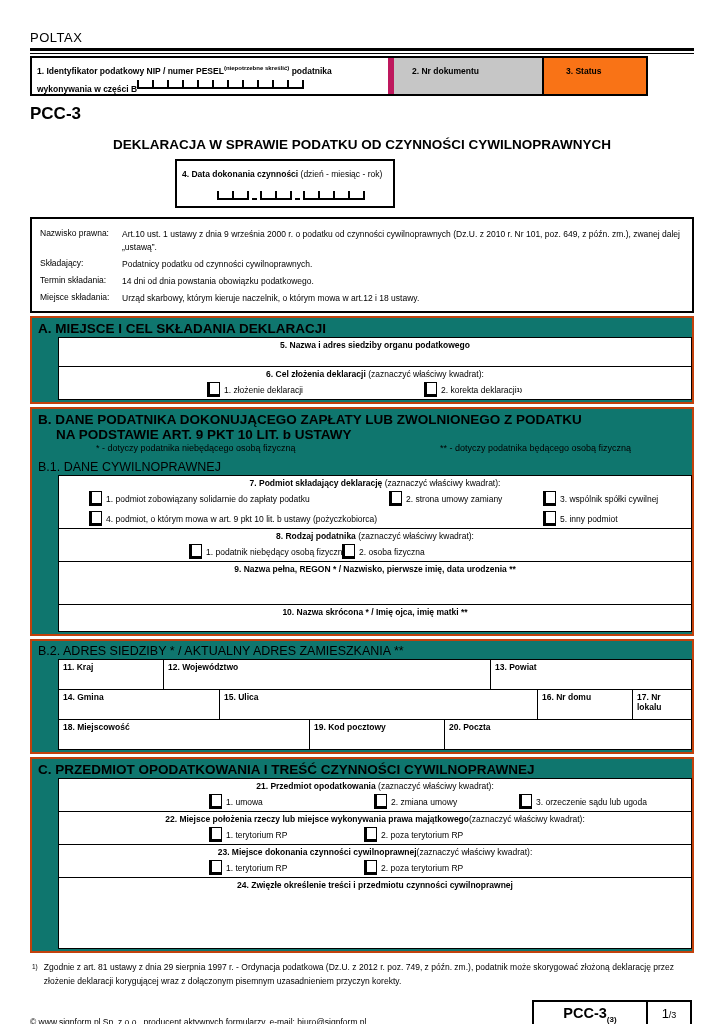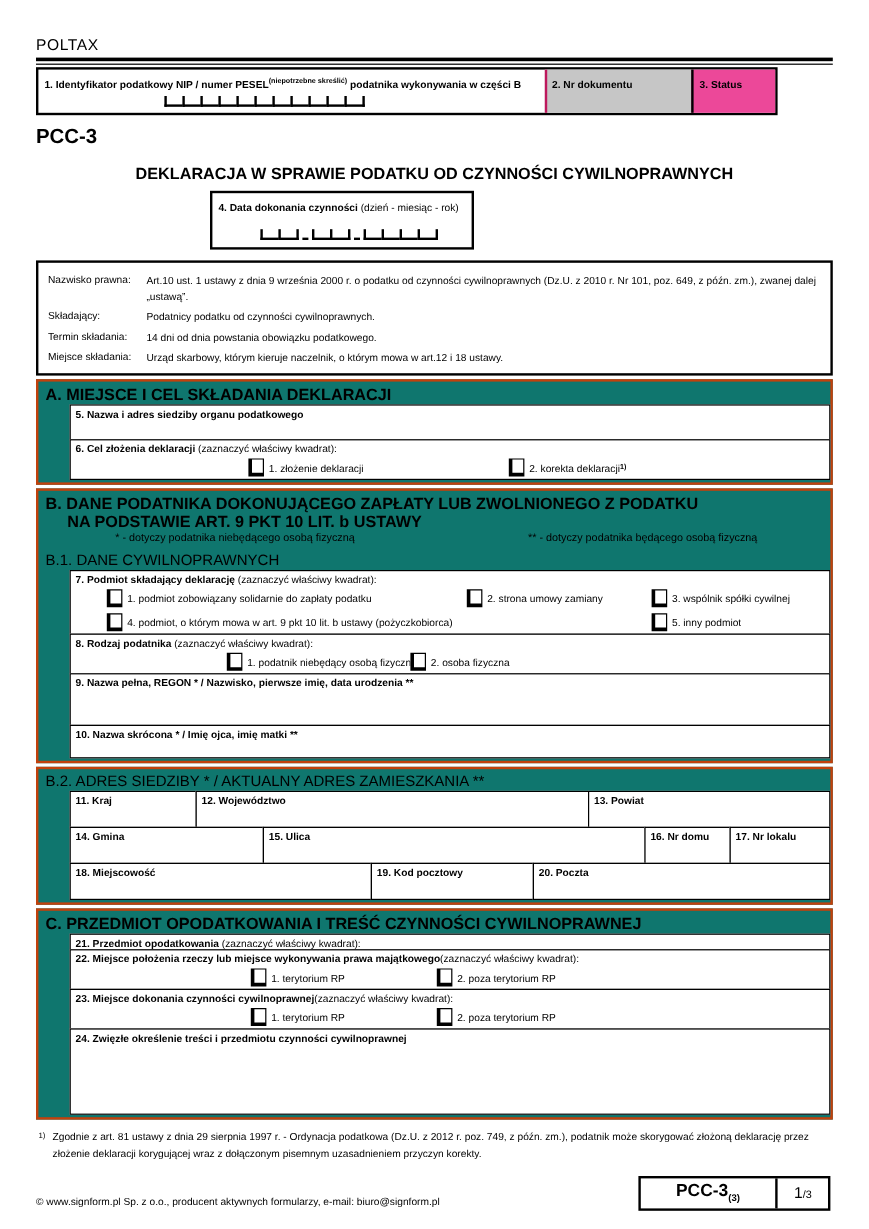--- a/index.html
+++ b/index.html
@@ -8,22 +8,22 @@
     font-family:"Liberation Sans", sans-serif; position:relative; overflow:hidden;
   }
   .content { position:absolute; left:30px; top:30px; width:664px; }
 
   .brand { font-size:13px; letter-spacing:0.5px; margin-bottom:3px; }
   .dblrule { border-top:3px solid #000; border-bottom:1px solid #000; height:2px; }
 
   
   .toprow { display:flex; width:614px; border:2px solid #000; margin-top:2px; height:36px; box-sizing:content-box; }
   .toprow .c1 { flex:1; padding:2px 5px; position:relative; }
-  .toprow .c2 { width:112px; background:#c6c6c6; border-left:2px solid #be185d; padding:2px 4px; }
-  .toprow .c3 { width:58px;  background:#ec4899; border-left:2px solid #000; padding:2px 5px; }
+  .toprow .c2 { width:112px; background:#c6c6c6; border-left:6px solid #be185d; padding:2px 18px; }
+  .toprow .c3 { width:58px;  background:#f97316; border-left:2px solid #000; padding:2px 22px; }
   .flbl { font-size:8.5px; font-weight:bold; }
   .fhint { font-weight:normal; }
   sup.small { font-size:6px; font-weight:bold; }
 
   
   .comb { display:flex; align-items:flex-end; }
   .grp { display:flex; }
   .grp i { display:block; width:13px; height:7px; border-left:2px solid #000; border-bottom:2px solid #000; }
   .grp i:last-child { border-right:2px solid #000; }
   .dash { width:5px; height:7px; margin:0 3px; border-bottom:2px solid #000; }
@@ -43,35 +43,35 @@
   
   .sect { border:2px solid #c2410c; margin-top:3px; background:#0f766e; padding-bottom:2px; }
   .sect-h { font-weight:bold; font-size:13.5px; padding:3px 6px 2px; }
   .sect-h.sub { font-weight:normal; font-size:12.5px; }
   .b-title2 { font-weight:bold; font-size:13.5px; padding:0 6px 1px 24px; }
   .b-notes { position:relative; height:14px; font-size:9px; }
   .b-notes .n1 { position:absolute; left:64px; top:0; }
   .b-notes .n2 { position:absolute; left:408px; top:0; }
 
   .fields { margin-left:26px; }
-  .fbox { background:#fff; border:1px solid #000; margin-top:-1px; box-sizing:border-box; }
+  .fbox { background:#fff; border:1px solid #000; margin-top:-1px; box-sizing:border-box;text-align:center; }
   .flabel { font-size:8.5px; font-weight:bold; padding:2px 4px 0; }
   .optrow { position:relative; height:20px; }
   .opt { position:absolute; top:3px; display:flex; align-items:center; font-size:8.5px; white-space:nowrap; }
   .cb { width:9px; height:11px; border:1px solid #000; border-left-width:3px; border-bottom-width:3px; background:#fff; margin-right:4px; flex:none; }
   .sp5  { height:16px; }  
   .sp9  { height:30px; }
   .sp10 { height:14px; }
   .sp24 { height:58px; }
 
   .addr-row { display:flex; margin-top:-1px; }
   .acell { border:1px solid #000; margin-left:-1px; background:#fff; height:31px; box-sizing:border-box; padding:2px 4px; font-size:8.5px; font-weight:bold; }
   .acell:first-child { margin-left:0; }
   .a-kraj{width:106px;} .a-woj{width:328px;} .a-pow{flex:1;}
-  .a-gmina{width:162px;} .a-ulica{width:319px;} .a-dom{width:72px;} .a-lokal{flex:1;}
+  .a-gmina{width:162px;} .a-ulica{width:319px;} .a-dom{width:96px;} .a-lokal{flex:1;}
   .a-miejsc{width:252px;} .a-kod{width:136px;} .a-poczta{flex:1;}
 
   .footnote { display:flex; margin-top:7px; font-size:8.5px; line-height:14px; }
   .footnote .fsup { font-size:6.5px; margin-right:6px; margin-left:2px; }
   .footnote .ftxt { width:640px; }
 
   .footer { display:flex; justify-content:space-between; align-items:flex-end; margin-top:12px; }
   .copyright { font-size:8.5px; padding-bottom:3px; }
   .pagebox { display:flex; border:2px solid #000; margin-right:2px; }
   .pb1 { width:112px; text-align:center; padding:3px 0 4px; font-weight:bold; font-size:14.5px; }
@@ -182,21 +182,21 @@
     </div>
   </div>
 
   <div class="sect">
     <div class="sect-h" style="padding-bottom:0">B. DANE PODATNIKA DOKONUJĄCEGO ZAPŁATY LUB ZWOLNIONEGO Z PODATKU</div>
     <div class="b-title2">NA PODSTAWIE ART. 9 PKT 10 LIT. b USTAWY</div>
     <div class="b-notes">
       <span class="n1">* - dotyczy podatnika niebędącego osobą fizyczną</span>
       <span class="n2">** - dotyczy podatnika będącego osobą fizyczną</span>
     </div>
-    <div class="sect-h sub">B.1. DANE CYWILNOPRAWNYCH</div>
+    <div class="sect-h sub">B.1. DANE CYWILNOPRAWNEJ</div>
     <div class="fields">
       <div class="fbox">
         <div class="flabel"><span>7. Podmiot składający deklarację</span><span class="fhint"> (zaznaczyć właściwy kwadrat):</span></div>
         <div class="optrow">
           <span class="opt" style="left:30px">
               <span class="cb"></span>
               <span>1. podmiot zobowiązany solidarnie do zapłaty podatku</span>
             </span>
           <span class="opt" style="left:330px">
               <span class="cb"></span>
@@ -262,20 +262,34 @@
         <div class="acell a-poczta"><span>20. Poczta</span></div>
       </div>
     </div>
   </div>
 
   <div class="sect">
     <div class="sect-h">C. PRZEDMIOT OPODATKOWANIA I TREŚĆ CZYNNOŚCI CYWILNOPRAWNEJ</div>
     <div class="fields">
       <div class="fbox">
         <div class="flabel"><span>21. Przedmiot opodatkowania</span><span class="fhint"> (zaznaczyć właściwy kwadrat):</span></div>
+        <div class="optrow">
+          <span class="opt" style="left:150px">
+              <span class="cb"></span>
+              <span>1. umowa</span>
+            </span>
+          <span class="opt" style="left:315px">
+              <span class="cb"></span>
+              <span>2. zmiana umowy</span>
+            </span>
+          <span class="opt" style="left:460px">
+              <span class="cb"></span>
+              <span>3. orzeczenie sądu lub ugoda</span>
+            </span>
+        </div>
       </div>
       <div class="fbox">
         <div class="flabel"><span>22. Miejsce położenia rzeczy lub miejsce wykonywania prawa majątkowego</span><span class="fhint">(zaznaczyć właściwy kwadrat):</span></div>
         <div class="optrow">
           <span class="opt" style="left:150px">
               <span class="cb"></span>
               <span>1. terytorium RP</span>
             </span>
           <span class="opt" style="left:305px">
               <span class="cb"></span>

